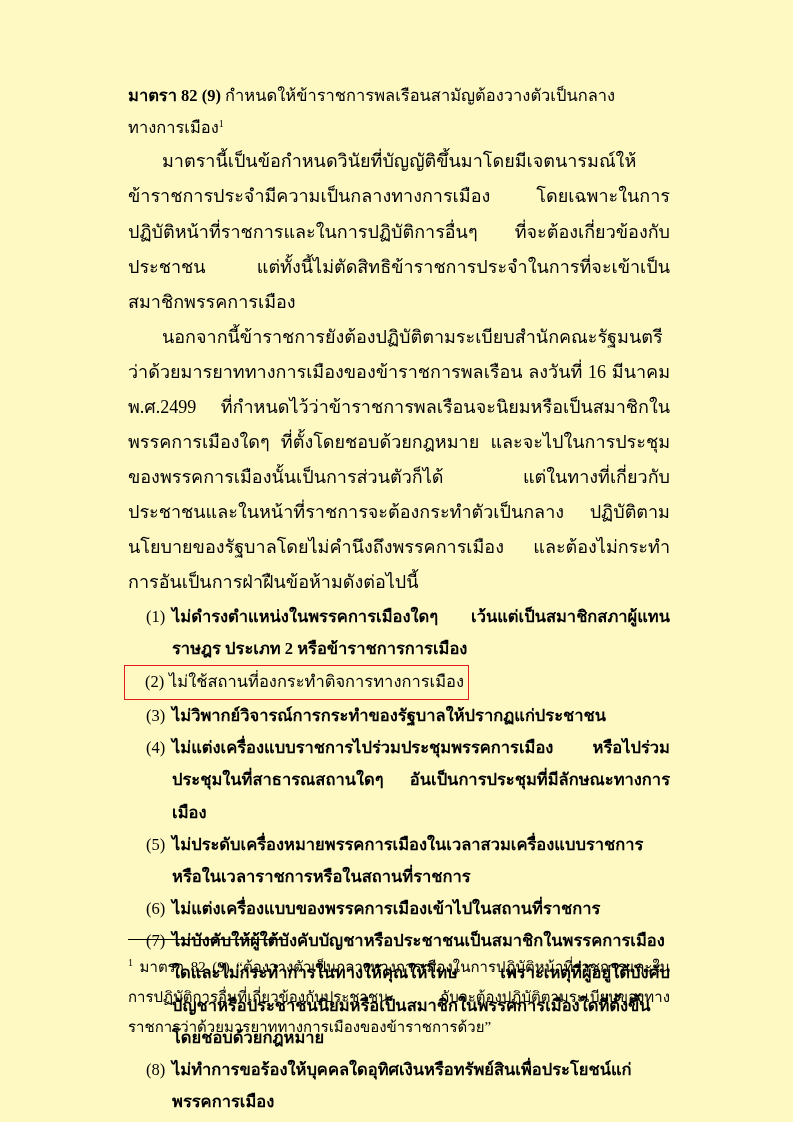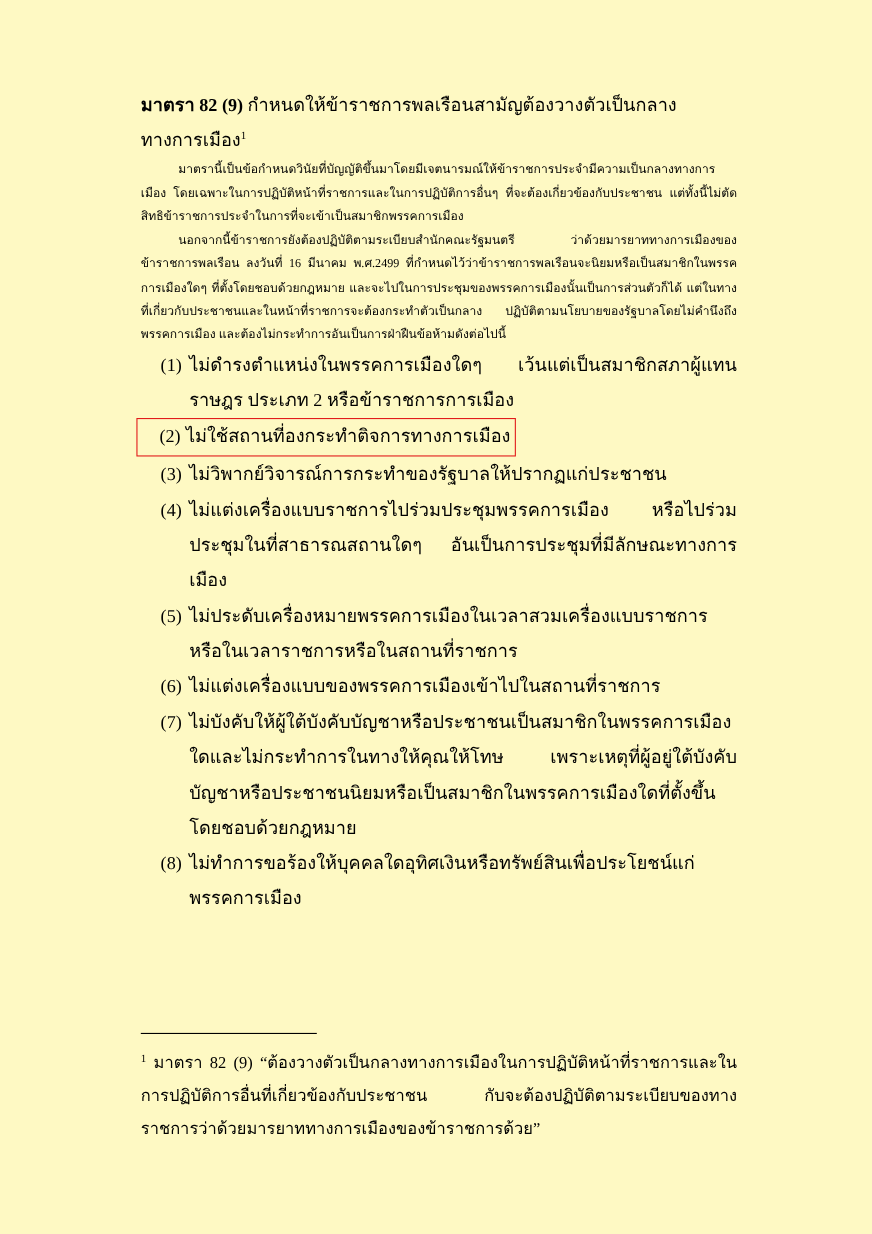--- a/index.html
+++ b/index.html
@@ -17,21 +17,21 @@
     color: #000000;
     overflow: hidden;
   }
   .content {
     position: absolute;
     left: 128px;
     top: 80px;
     width: 542px;
   }
   .para {
-    font-size: 11px;
+    font-size: 18px;
     line-height: 1.95;
     text-align: justify;
     text-justify: inter-word;
     margin: 0 0 0 0;
   }
   .para .indent {
     display: inline-block;
     width: 34px;
   }
   .heading-line {
@@ -63,20 +63,21 @@
     flex: 0 0 auto;
     width: 44px;
     padding-left: 18px;
     box-sizing: border-box;
     text-align: left;
   }
   .list-text {
     flex: 1 1 auto;
     text-align: justify;
     text-justify: inter-word;
+    font-weight: bold;
   }
   .highlight-box {
     border: 1.6px solid #e11b1b;
     display: inline-block;
     padding: 0px 4px 1px 2px;
     margin-left: -4px;
     box-sizing: border-box;
   }
   .item-boxed {
     display: flex;

